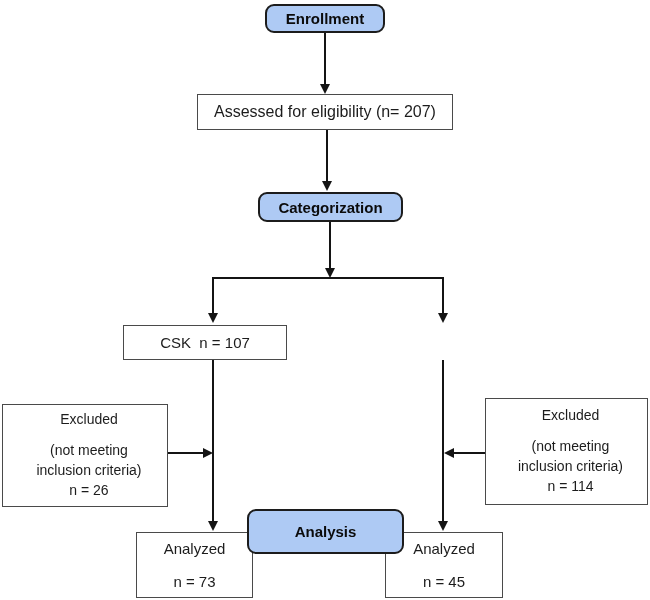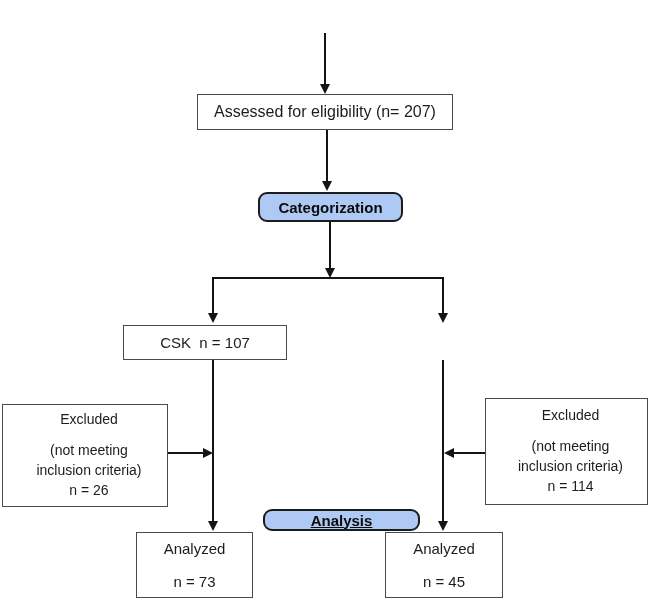--- a/index.html
+++ b/index.html
@@ -78,26 +78,29 @@
   .excl-line { line-height: 1.45; }
   .an-title { margin-bottom: 14px; }
   .fs14 { font-size: 14px; padding-left: 8px; }
   .fs16 { font-size: 16px; }
 </style>
 </head>
 <body>
 
 <div class="canvas">
 
+  <div class="stage" style="left:265px; top:4px; width:120px; height:29px;">
+    <span>Enrollment</span>
+  </div>
 
   <div class="stage" style="left:258px; top:192px; width:145px; height:30px;">
     <span>Categorization</span>
   </div>
 
-  <div class="stage" style="left:263px; top:509px; width:157px; height:22px;text-decoration:underline;">
+  <div class="stage" style="left:247px; top:509px; width:157px; height:45px;">
     <span>Analysis</span>
   </div>
 
   <div class="box fs16" style="left:197px; top:94px; width:256px; height:36px;">
     <span>Assessed for eligibility (n= 207)</span>
   </div>
 
   <div class="box" style="left:123px; top:325px; width:164px; height:35px;">
     <span class="pre">CSK  n = 107</span>
   </div>

